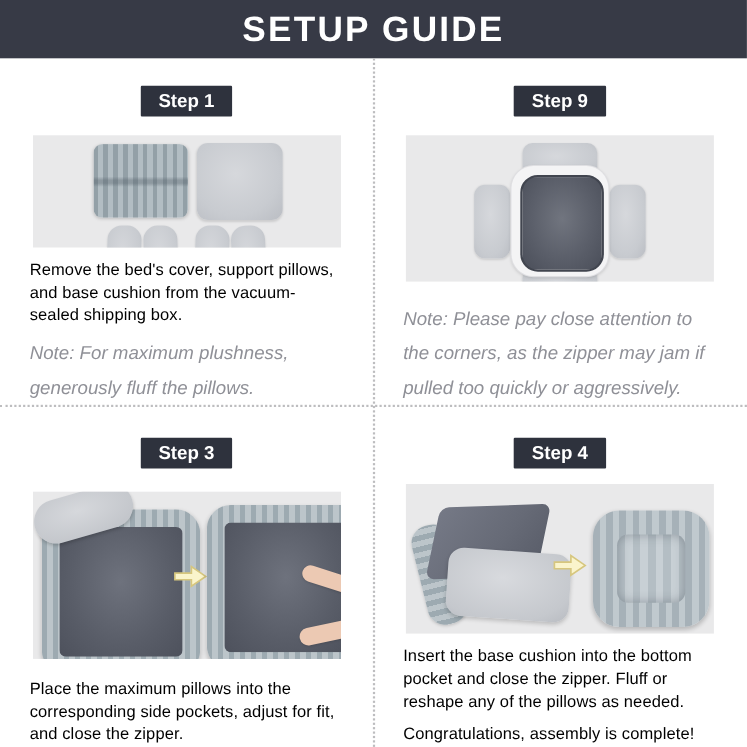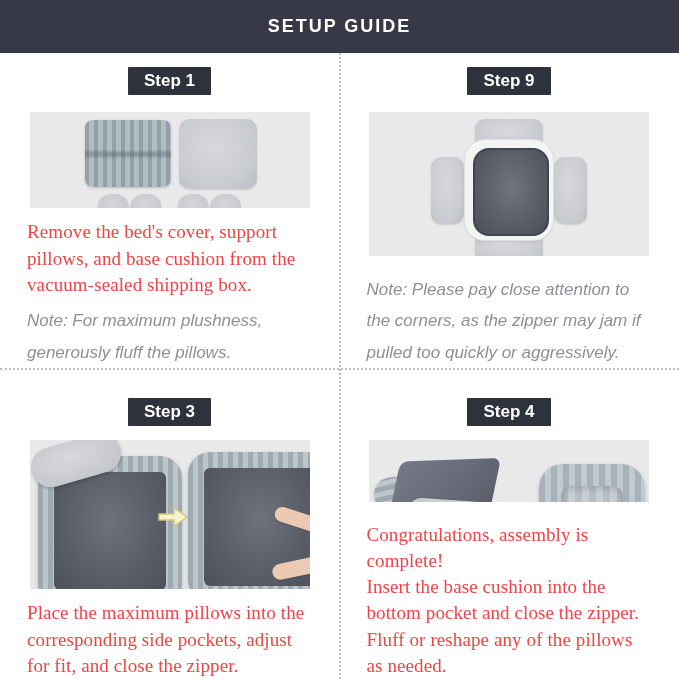--- a/index.html
+++ b/index.html
@@ -2,37 +2,37 @@
 <html><head>
 <meta charset="utf-8">
 <style>
   html,body { margin:0; padding:0; background:#ffffff; }
   body { font-family:"Liberation Sans", sans-serif; }
   .poster { position:relative; width:679px; height:679px; background:#ffffff; overflow:hidden; }
 
   
   .header { position:absolute; left:0; top:0; width:679px; height:53px; background:#373a46;
             display:flex; align-items:center; justify-content:center; }
-  .header h1 { margin:0; color:#ffffff; font-size:18px; font-weight:bold; letter-spacing:2px; }
+  .header h1 { margin:0; color:#ffffff; font-size:32px; font-weight:bold; letter-spacing:2px; }
 
   
   .vdiv { position:absolute; left:339px; top:53px; width:0; height:626px; border-left:2px dotted #bdbdbf; }
   .hdiv { position:absolute; left:0; top:368px; width:679px; height:0; border-top:2px dotted #bdbdbf; }
 
   
   .grid { position:absolute; left:0; top:53px; width:679px; height:626px;
           display:grid; grid-template-columns:339px 340px; grid-template-rows:315px 311px; }
-  .panel { display:flex; flex-direction:column; align-items:center; box-sizing:border-box; padding-top:14px; }
+  .panel { display:flex; flex-direction:column; align-items:center; box-sizing:border-box; padding-top:25px; }
   .badge { background:#2e323d; color:#ffffff; font-weight:bold; font-size:17px;
            padding:4px 16px; line-height:20px; border-radius:1px; }
   .photo { position:relative; width:280px; height:155px; background:#e9e9ea; margin-top:17px; overflow:hidden; }
   .panel.bottom { padding-top:30px;justify-content:space-between; }
   .panel.bottom .photo { height:152px; margin-top:14px; }
   .textwrap { width:285px; margin-top:11px; }
-  .desc { margin:0; font-size:19px; line-height:1.38; color:#ef4444; letter-spacing:0.1px;font-family:Liberation Serif, serif; }
+  .desc { margin:0; font-size:15px; line-height:1.38; color:#000000; letter-spacing:0.1px; }
   .note { margin:7px 0 0 0; font-size:17px; font-style:italic; color:#8f9097; line-height:1.85; }
   .extra { margin:9px 0 0 0; }
 
   
   .pil { position:absolute; background:radial-gradient(ellipse at 45% 40%, #d6d8dc 0%, #c8cbd0 65%, #babdc3 100%);
          box-shadow:0 1px 2px rgba(0,0,0,.12); }
 
   
   .g1-cover { left:55px; top:8px; width:86px; height:67px; border-radius:8px;
     background-image:
@@ -162,22 +162,22 @@
           <div class="g4-cushion"></div>
         </div>
         <svg class="arrow-icon" style="left:133px; top:62px;" width="32" height="24" viewBox="0 0 32 24">
           <path d="M2 9 h15 v-6 l13 9 -13 9 v-6 h-15 z" fill="#faf4cc" stroke="#d6c67e" stroke-width="1.5"></path>
         </svg>
         <div class="g4-final">
           <div class="g4-final-center"></div>
         </div>
       </div>
       <div class="textwrap">
+        <p class="desc">Insert the base cushion into the bottom pocket and close the zipper. Fluff or reshape any of the pillows as needed.</p>
         <p class="desc extra">Congratulations, assembly is complete!</p>
-        <p class="desc">Insert the base cushion into the bottom pocket and close the zipper. Fluff or reshape any of the pillows as needed.</p>
       </div>
     </section>
 
   </div>
 
   <div class="vdiv"></div>
   <div class="hdiv"></div>
 
 </div>
 

